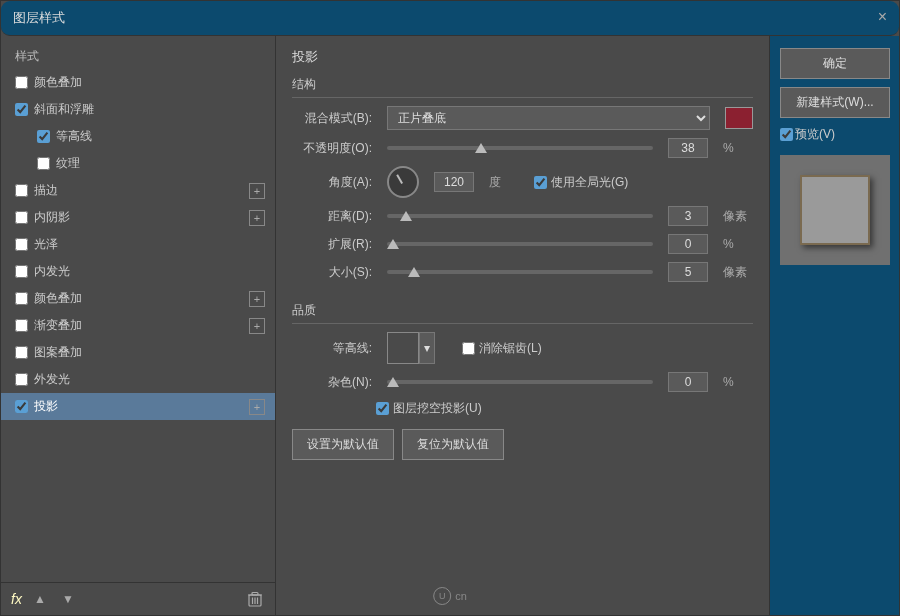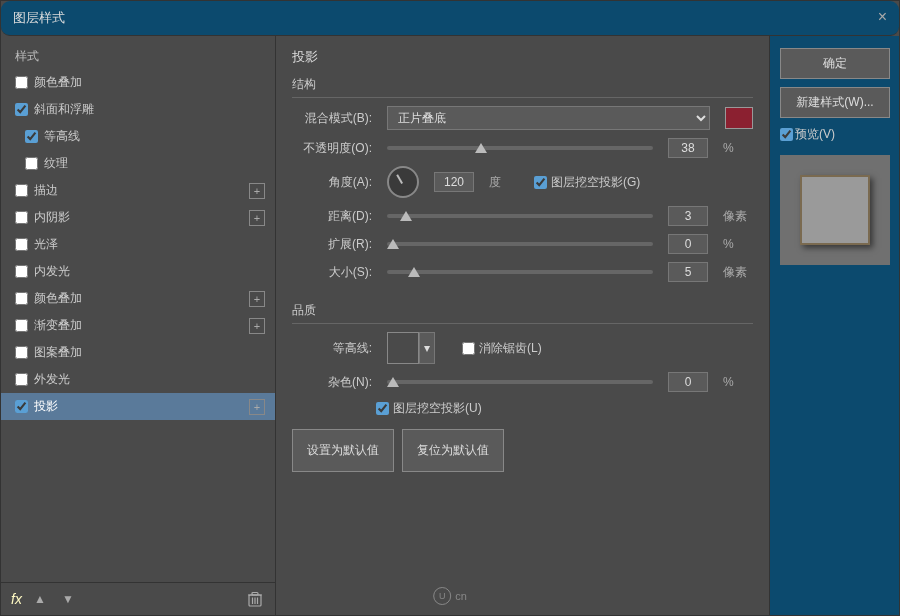--- a/index.html
+++ b/index.html
@@ -87,21 +87,21 @@
       height: 16px;
       border: 1px solid #888;
       display: flex;
       align-items: center;
       justify-content: center;
       color: #aaa;
       font-size: 11px;
       margin-left: auto;
     }
     .sub-item {
-      padding-left: 24px;
+      padding-left: 36px;
     }
     .left-panel-footer {
       border-top: 1px solid #333;
       padding: 6px 10px;
       display: flex;
       align-items: center;
       gap: 8px;
     }
     .fx-label {
       font-style: italic;
@@ -264,21 +264,21 @@
       justify-content: center;
       cursor: pointer;
     }
 
     .action-row {
       display: flex;
       gap: 8px;
       margin-top: 12px;
     }
     .action-btn {
-      padding: 12px 14px;
+      padding: 6px 14px;
       background: #5a5a5a;
       border: 1px solid #888;
       color: #ddd;
       cursor: pointer;
       font-size: 12px;
     }
 
     .layer-knockout-row {
       margin-top: 8px;
     }
@@ -482,21 +482,21 @@
         <span class="unit-label">%</span>
       </div>
 
       <div class="form-row">
         <span class="form-label">角度(A):</span>
         <div class="angle-dial"></div>
         <input type="text" class="number-input" value="120" style="">
         <span class="unit-label">度</span>
         <label class="checkbox-label">
           <input type="checkbox" checked="" style="">
-          <span>图层挖空投影(G)</span>
+          <span>使用全局光(G)</span>
         </label>
       </div>
 
       <div class="form-row">
         <span class="form-label">距离(D):</span>
         <div class="slider-track">
           <div class="slider-thumb" style="left: 5%;"></div>
         </div>
         <input type="text" class="number-input" value="3" style="">
         <span class="unit-label">像素</span>

